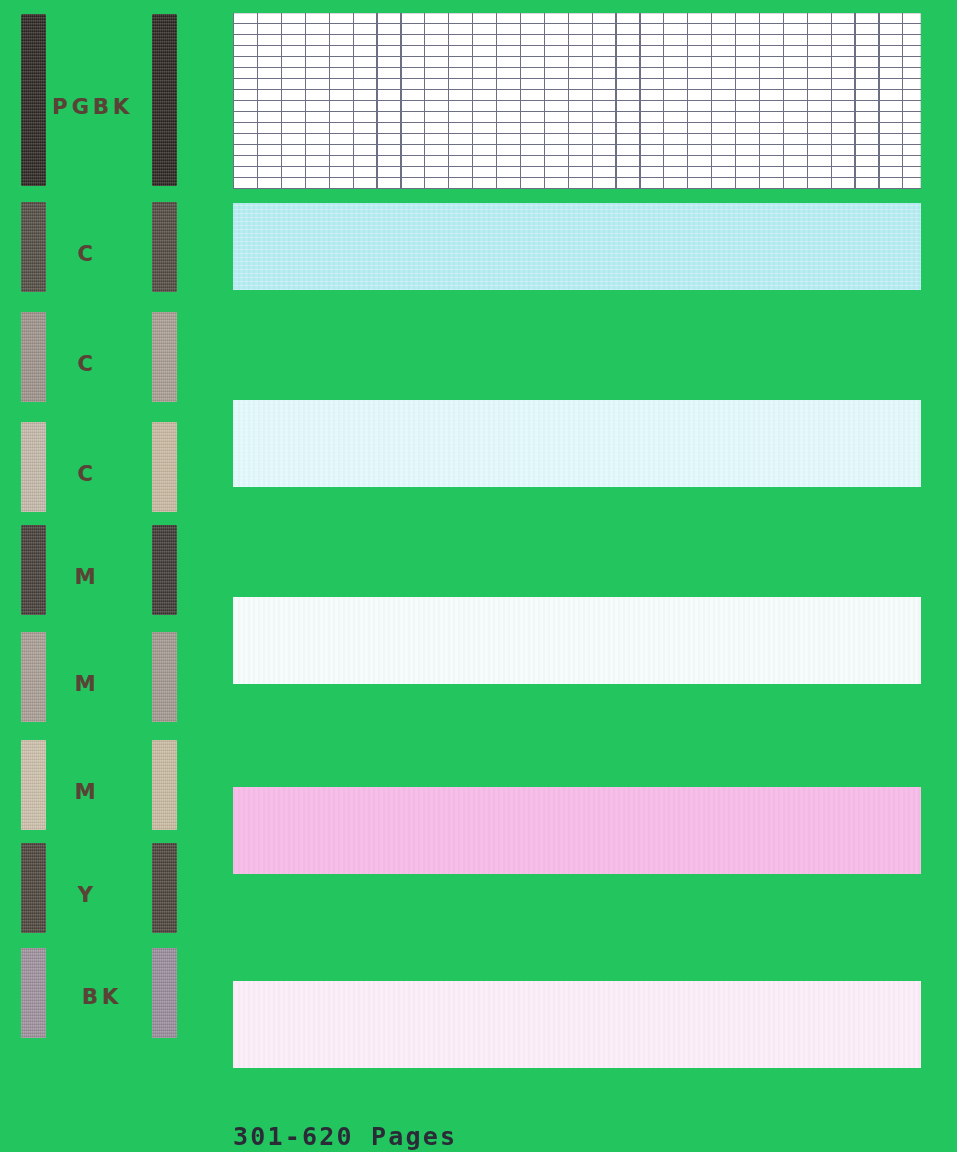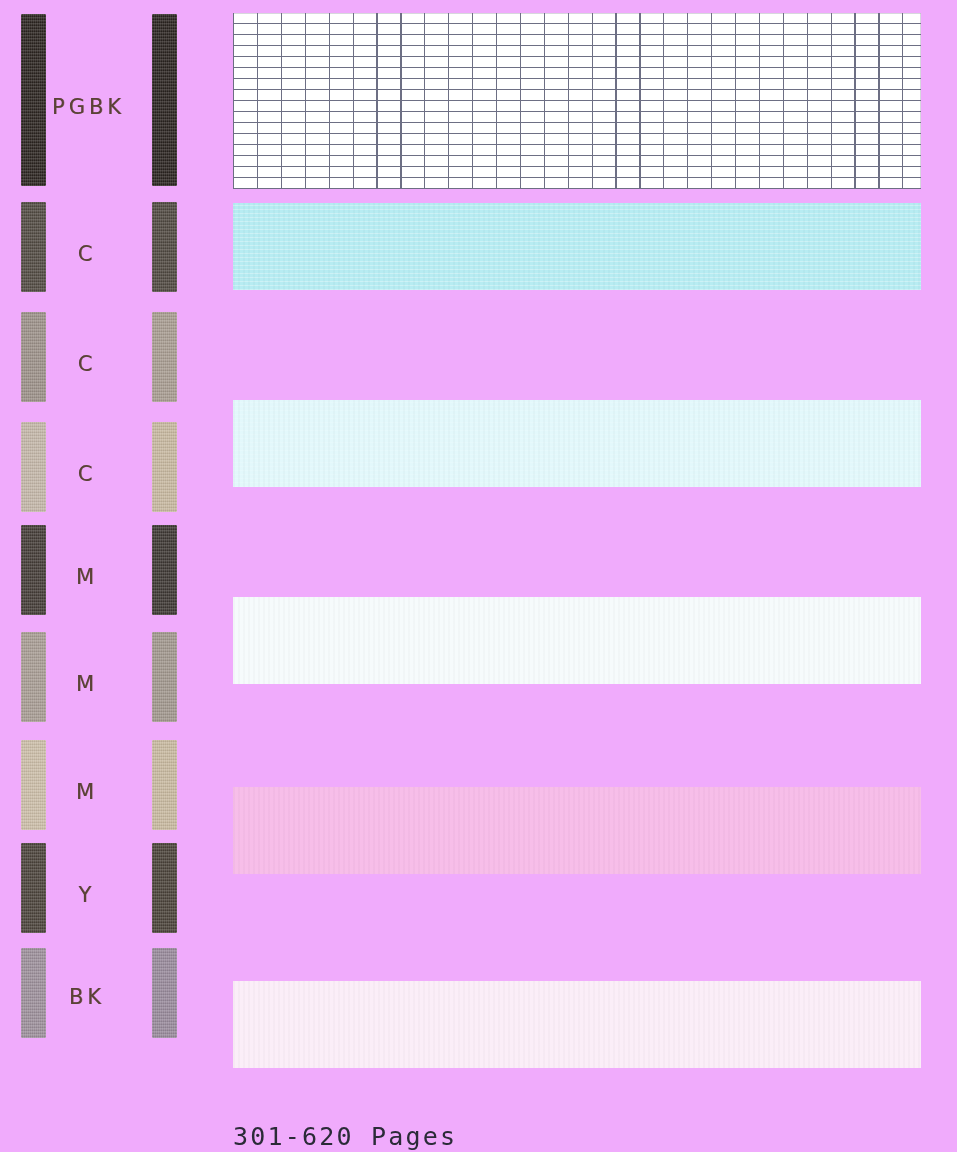--- a/index.html
+++ b/index.html
@@ -8,22 +8,23 @@
     padding: 0;
     background: #ffffff;
   }
   body {
     font-family: "DejaVu Sans Mono", monospace;
   }
   #sheet {
     position: relative;
     width: 957px;
     height: 1152px;
-    background: #f0abfc;
+    background: #22c55e;
     overflow: hidden;
+    font-weight: bold;
   }
 
   
   .nozzle-row {
     position: absolute;
     left: 0;
     width: 220px;
   }
   .nozzle-bar {
     position: absolute;
@@ -222,21 +223,21 @@
       </div>
       <div class="nozzle-label" style="top: 883px;">Y</div>
       <div class="nozzle-row" style="top: 948px; height: 90px;">
         <div class="nozzle-bar left" style="background: rgb(156, 143, 154);">
           <div class="grain"></div>
         </div>
         <div class="nozzle-bar right" style="background: rgb(151, 137, 154);">
           <div class="grain"></div>
         </div>
       </div>
-      <div class="nozzle-label" style="top: 985px;">BK</div>
+      <div class="nozzle-label" style="top: 985px; text-align: right;">BK</div>
     </div>
 
   <div id="footer">
     <div>301-620 Pages</div>
     
   </div>
 
 </div>
 
 </body></html>

